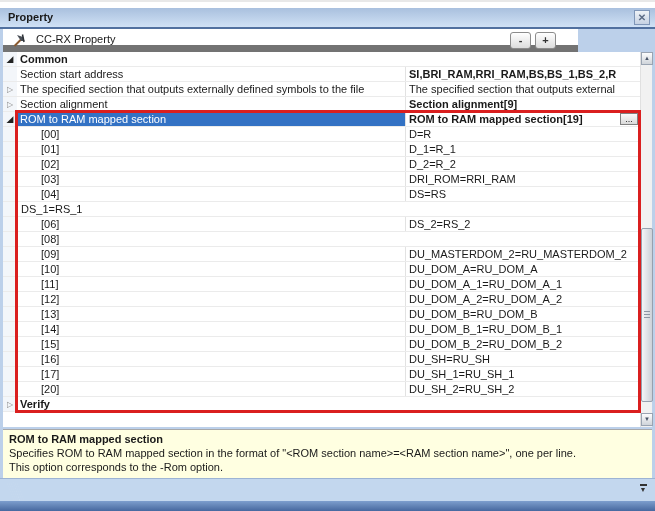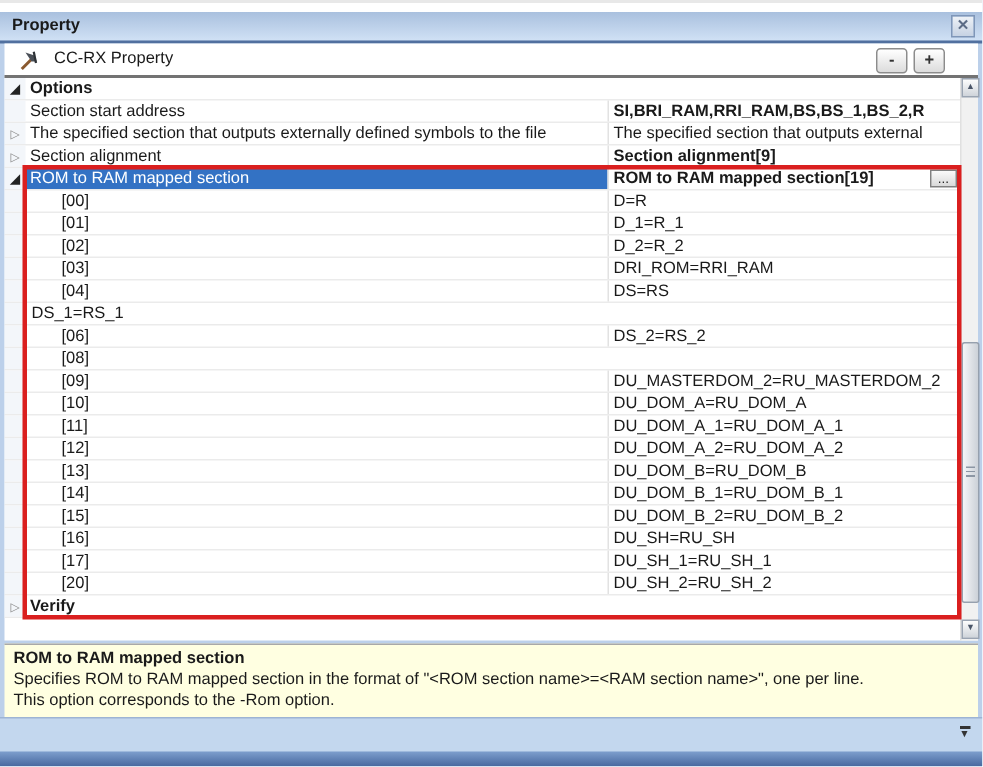--- a/index.html
+++ b/index.html
@@ -13,22 +13,22 @@
     background: #fff; border-top: 2px solid #e8e8e8; }
   
   .titlebar { position: absolute; left: 0; top: 8px; width: 655px; height: 21px;
     background: linear-gradient(var(--titlebar_gradient_top, #a9c0de), var(--titlebar_gradient_bottom, #d0e1f5));
     border-bottom: 2px solid var(--titlebar_line, #51709f); }
   .titlebar-text { position: absolute; left: 8px; top: 3px; font-weight: bold; }
   .close-btn { position: absolute; right: 5px; top: 2px; width: 16px; height: 15px;
     border: 1px solid #7f96b8; background: linear-gradient(#eef2f7, #c6d2e3);
     text-align: center; line-height: 13px; font-size: 10px; font-weight: bold; color: #5c6c86; cursor: default; }
   
-  .toolbar { position: absolute; left: 3px; top: 29px; width: 649px; height: 23px;
-    background: #fff; border-bottom: 2px solid #737373; }
+  .toolbar { position: absolute; left: 3px; top: 29px; width: 575px; height: 23px;
+    background: #fff; border-bottom: 7px solid #737373; }
   .hammer { position: absolute; left: 8px; top: 4px; width: 15px; height: 15px; }
   .toolbar-label { position: absolute; left: 33px; top: 4px; }
   .tb-btn { position: absolute; top: 3px; width: 21px; height: 17px;
     border: 1px solid #8c8c8c; border-radius: 3px;
     background: linear-gradient(#ffffff, #dcdcdc);
     font-family: "Liberation Sans", sans-serif; font-size: 11px; font-weight: bold; color: #333;
     line-height: 13px; text-align: center; }
   .tb-btn.minus { right: 47px; }
   .tb-btn.plus  { right: 22px; }
   
@@ -113,21 +113,21 @@
     </span>
     <span class="toolbar-label">CC-RX Property</span>
     <button class="tb-btn minus">-</button>
     <button class="tb-btn plus">+</button>
   </div>
 
   <div class="grid">
     <div class="rows">
         <div class="row kind-category">
     <span class="expander expanded">◢</span>
-    <span class="name-cell"><span class="name-text">Options</span></span>
+    <span class="name-cell"><span class="name-text">Common</span></span>
     <span class="value-cell">
       <span class="value-text"></span>
       
     </span>
   </div>
         <div class="row kind-item">
     <span class="expander"></span>
     <span class="name-cell"><span class="name-text">Section start address</span></span>
     <span class="value-cell">
       <span class="value-text bold">SI,BRI_RAM,RRI_RAM,BS,BS_1,BS_2,R</span>

